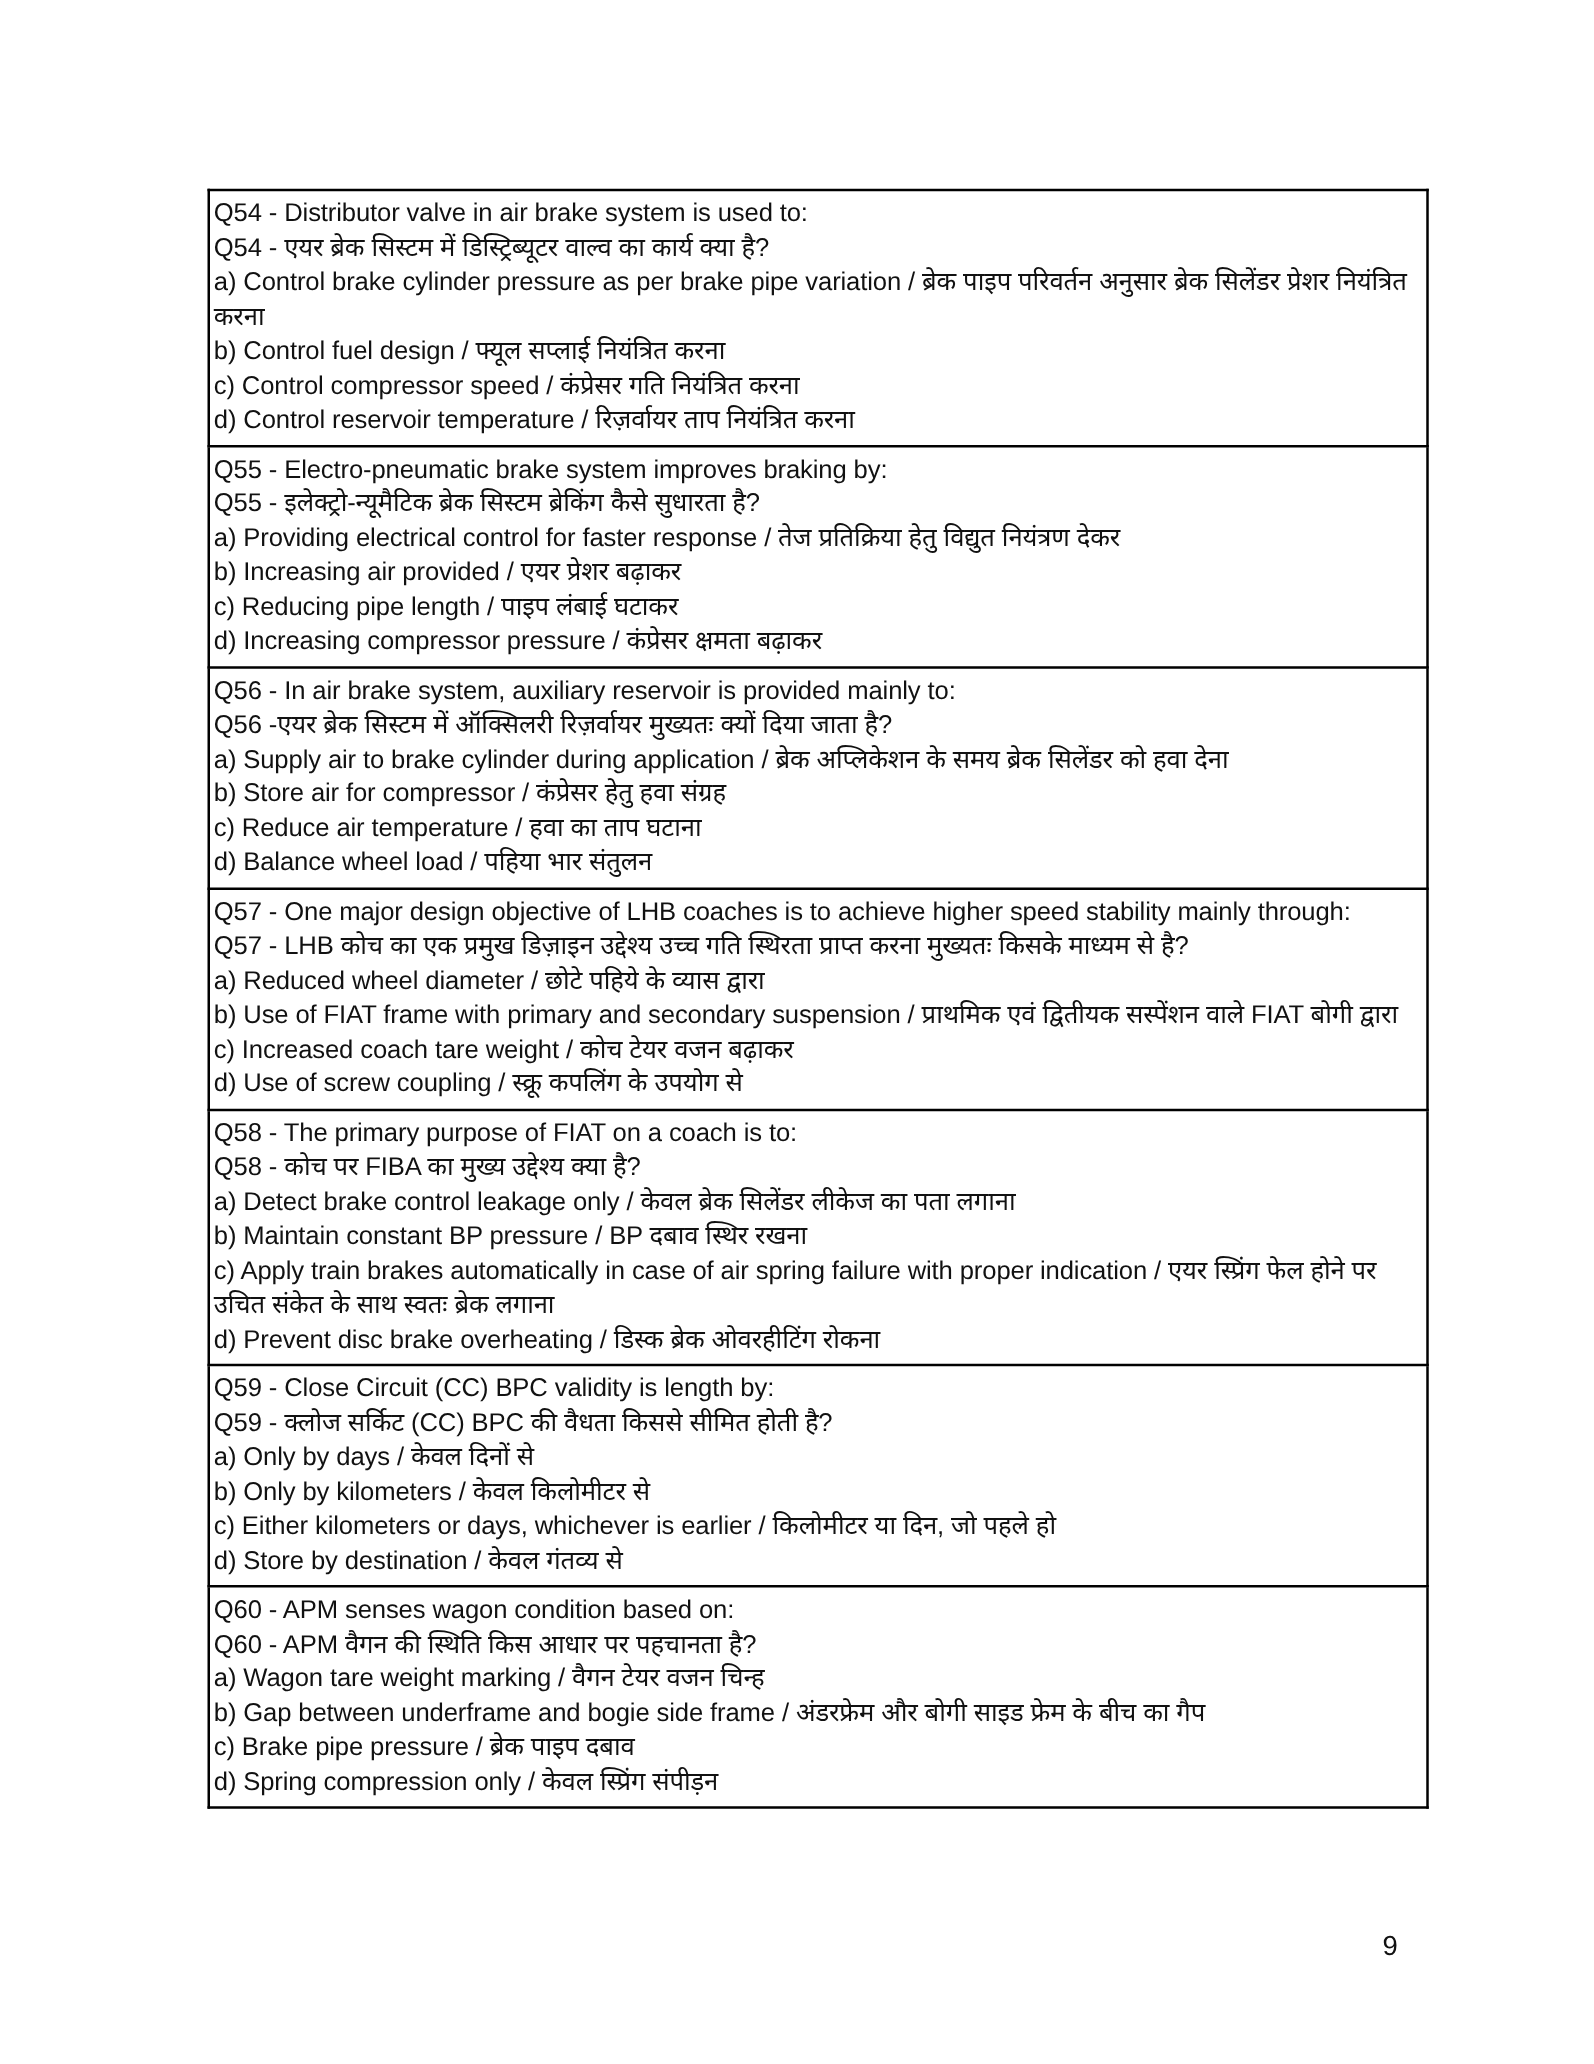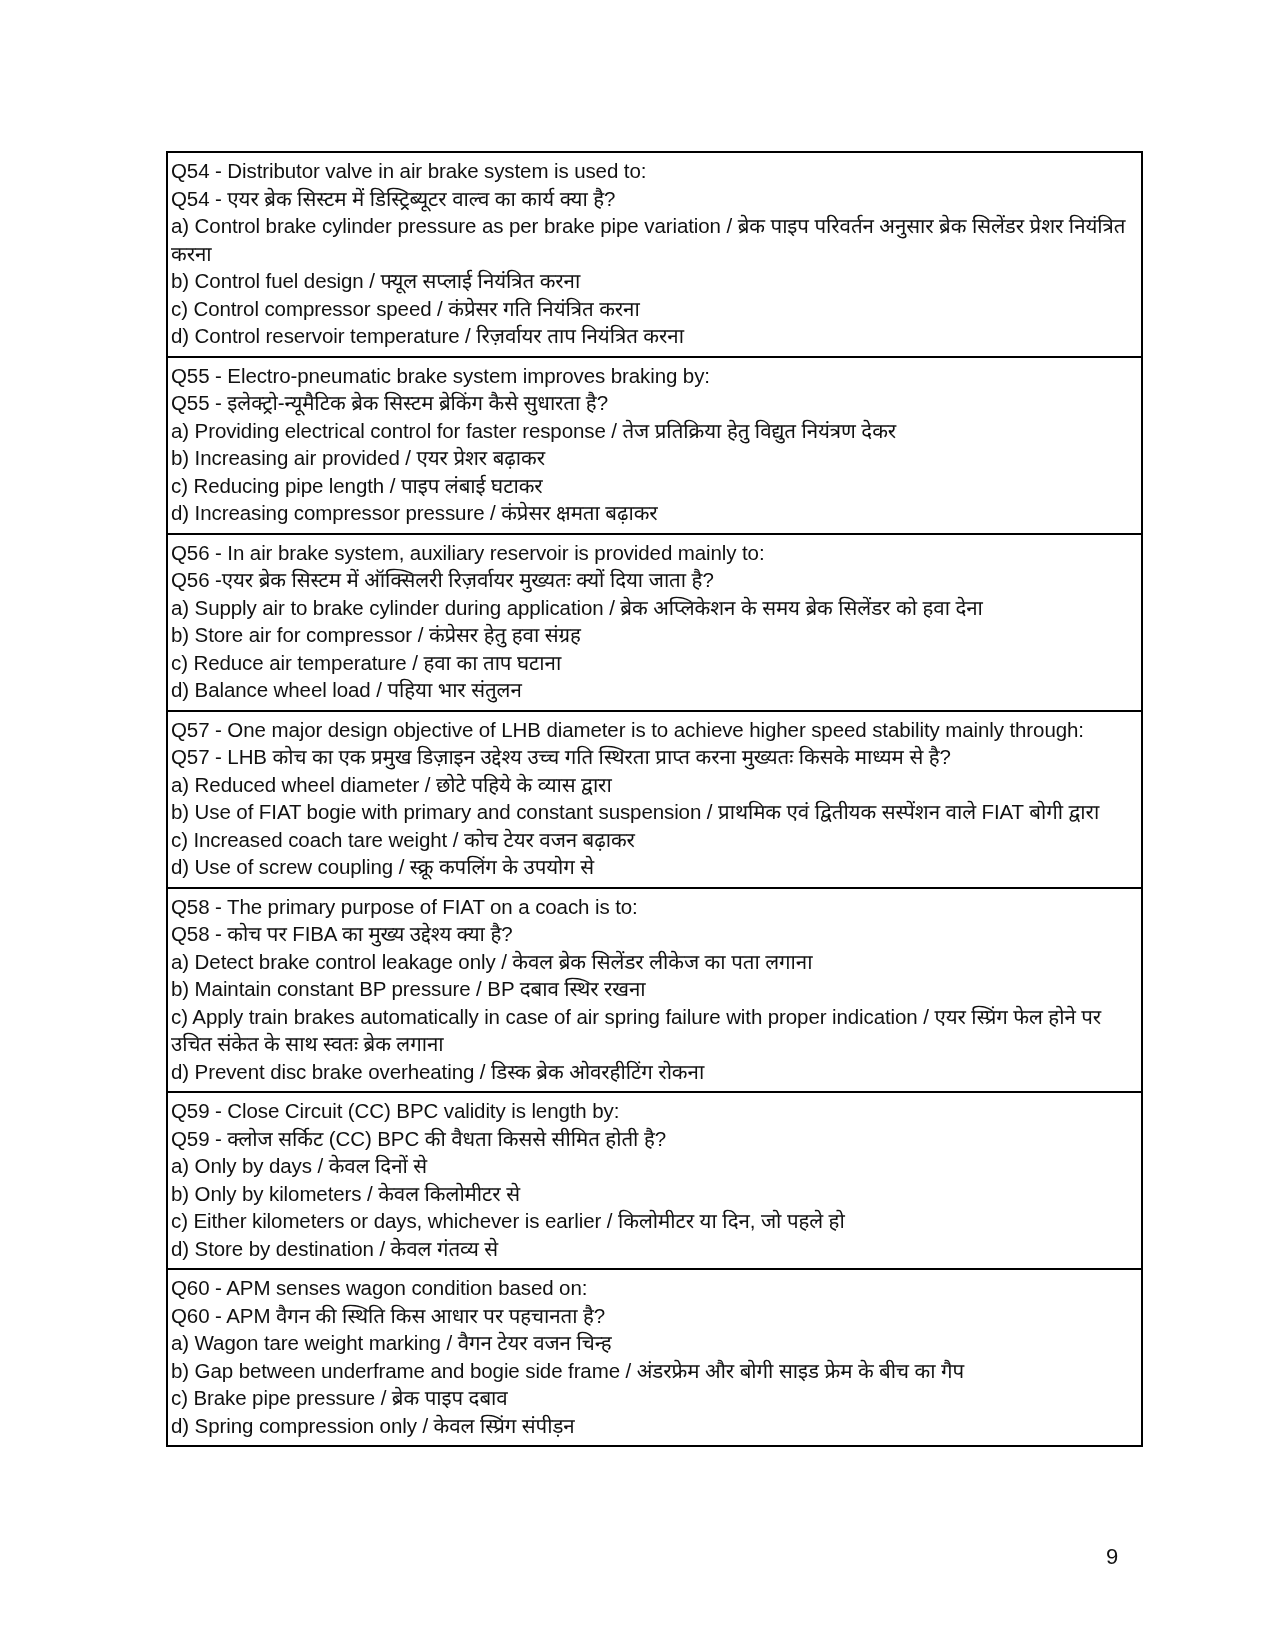--- a/index.html
+++ b/index.html
@@ -83,24 +83,24 @@
           <span class="line">Q56 - In air brake system, auxiliary reservoir is provided mainly to:</span>
           <span class="line">Q56 -एयर ब्रेक सिस्टम में ऑक्सिलरी रिज़र्वायर मुख्यतः क्यों दिया जाता है?</span>
           <span class="line">a) Supply air to brake cylinder during application / ब्रेक अप्लिकेशन के समय ब्रेक सिलेंडर को हवा देना</span>
           <span class="line">b) Store air for compressor / कंप्रेसर हेतु हवा संग्रह</span>
           <span class="line">c) Reduce air temperature / हवा का ताप घटाना</span>
           <span class="line">d) Balance wheel load / पहिया भार संतुलन</span>
         </td>
       </tr>
       <tr>
         <td>
-          <span class="line">Q57 - One major design objective of LHB diameter is to achieve higher speed stability mainly through:</span>
+          <span class="line">Q57 - One major design objective of LHB coaches is to achieve higher speed stability mainly through:</span>
           <span class="line">Q57 - LHB कोच का एक प्रमुख डिज़ाइन उद्देश्य उच्च गति स्थिरता प्राप्त करना मुख्यतः किसके माध्यम से है?</span>
           <span class="line">a) Reduced wheel diameter / छोटे पहिये के व्यास द्वारा</span>
-          <span class="line">b) Use of FIAT bogie with primary and constant suspension / प्राथमिक एवं द्वितीयक सस्पेंशन वाले FIAT बोगी द्वारा</span>
+          <span class="line">b) Use of FIAT frame with primary and secondary suspension / प्राथमिक एवं द्वितीयक सस्पेंशन वाले FIAT बोगी द्वारा</span>
           <span class="line">c) Increased coach tare weight / कोच टेयर वजन बढ़ाकर</span>
           <span class="line">d) Use of screw coupling / स्क्रू कपलिंग के उपयोग से</span>
         </td>
       </tr>
       <tr>
         <td>
           <span class="line">Q58 - The primary purpose of FIAT on a coach is to:</span>
           <span class="line">Q58 - कोच पर FIBA का मुख्य उद्देश्य क्या है?</span>
           <span class="line">a) Detect brake control leakage only / केवल ब्रेक सिलेंडर लीकेज का पता लगाना</span>
           <span class="line">b) Maintain constant BP pressure / BP दबाव स्थिर रखना</span>

